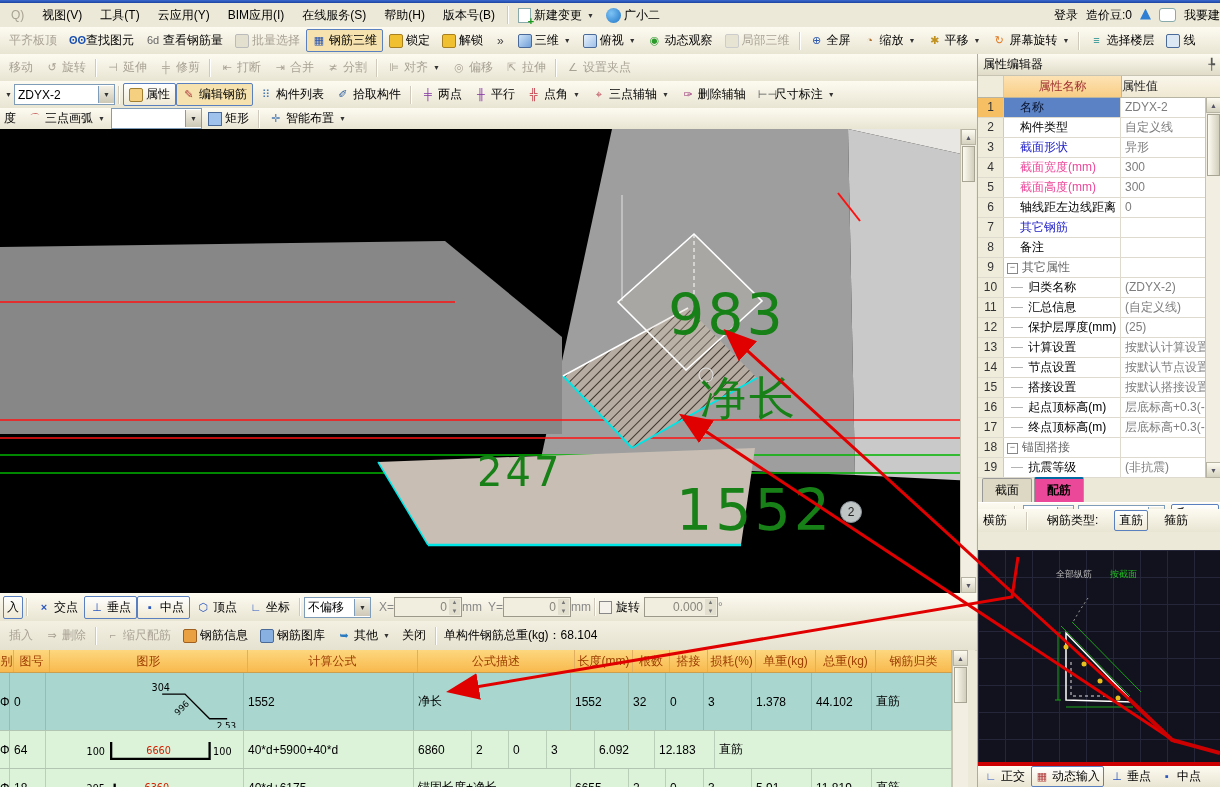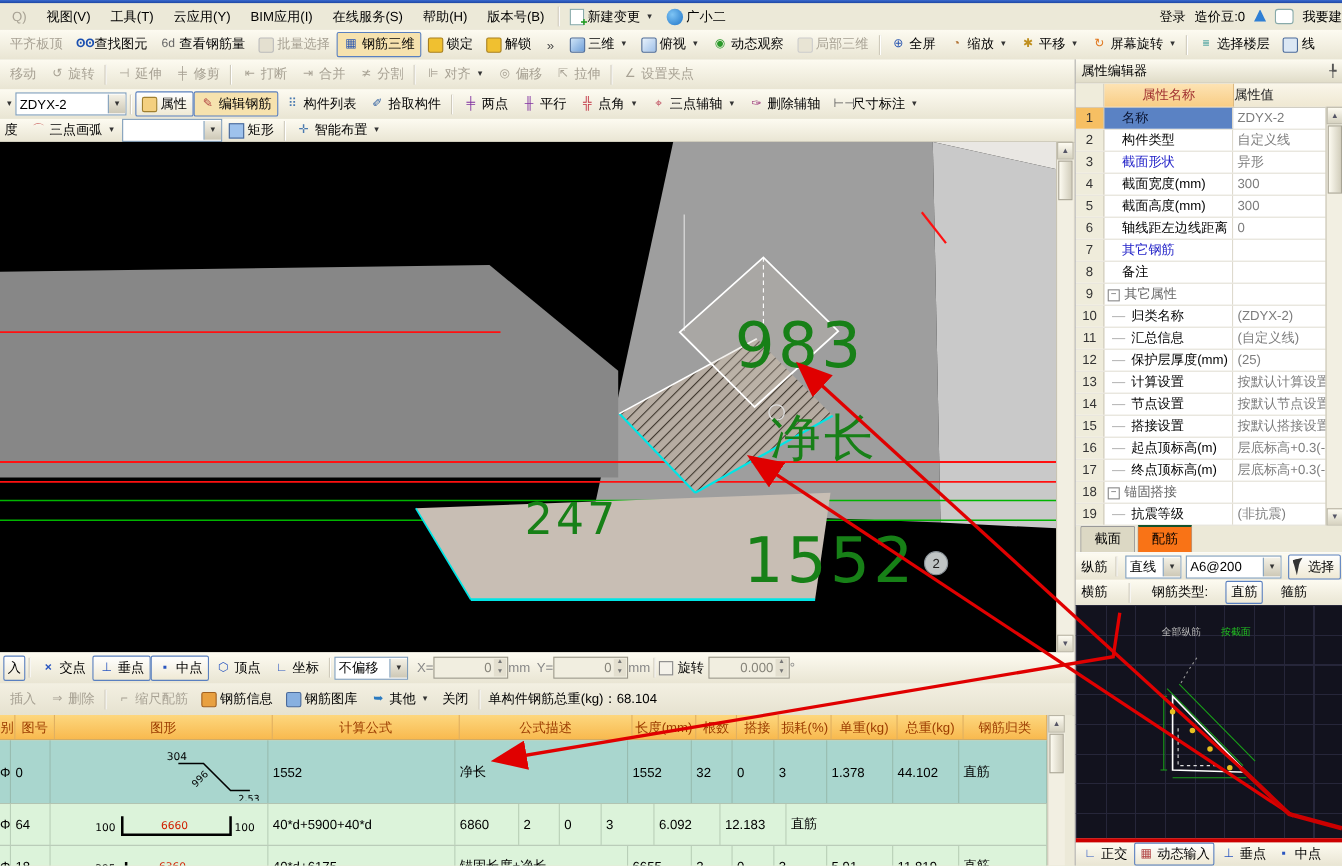--- a/index.html
+++ b/index.html
@@ -43,38 +43,38 @@
   .phn{width:25px;background:#efecdb;border-right:1px solid #cfcabb;flex:none}
   .phname{width:117px;text-align:center;background:linear-gradient(#fde3b4,#f8cd85);color:#a03030;border-right:1px solid #d9b173;flex:none}
   .phval{flex:1;background:linear-gradient(#faf6ea,#efe8d2);color:#222}
   .prow{display:flex;height:19px;line-height:18px;border-bottom:1px solid #dedace;background:#fff}
   .pnum{width:25px;background:#efecdb;border-right:1px solid #cfcabb;text-align:center;color:#333;flex:none}
   .pname{width:117px;border-right:1px solid #dedace;padding-left:16px;flex:none;overflow:hidden;white-space:nowrap;box-sizing:border-box}
   .pval{flex:1;padding-left:4px;color:#7d7d7d;overflow:hidden;white-space:nowrap}
   .prow.selected .pname{background:#5a82c4;color:#0a1430}
   .prow.selected .pnum{background:#f6bf63}
   .prow.link .pname{color:#2222c8}
-  .prow.disabled .pname{color:#000000}
+  .prow.disabled .pname{color:#ec4899}
   .prow.group .pname{color:#666;padding-left:3px}
   .prow.child .pname,.prow.child-link .pname{padding-left:7px}
   .prow.child-link .pname{color:#2222c8}
   .tree{color:#aaa;margin-right:2px}
   .treebox{display:inline-block;width:9px;height:9px;border:1px solid #888;background:#fff;line-height:7px;font-size:9px;
            text-align:center;margin-right:4px;vertical-align:1px}
   .vsb{position:absolute;width:15px;background:#f2efe2;border-left:1px solid #c8c4b4}
   .vsb .ar{height:14px;background:linear-gradient(#fdfbf1,#d6d2c0);border:1px solid #b8b4a4;font-size:7px;color:#556;
            display:flex;align-items:center;justify-content:center}
   .vsb .thumb{margin:1px;height:34px;background:linear-gradient(90deg,#fdfbf1,#d2cebc);border:1px solid #a8a494}
   
   #sectabs{left:0;top:424px;width:243px;height:24px;display:flex;align-items:flex-end;padding-left:4px;background:#ece9d8;box-sizing:border-box}
   .tab{padding:3px 12px;border:1px solid #999;border-bottom:none;background:#dcd8c4;margin-right:2px;border-radius:2px 2px 0 0}
-  .tab.active{background:#f97316;border-top:2px solid #14532d;font-weight:normal}
+  .tab.active{background:#ec4899;border-top:2px solid #0369a1;font-weight:bold}
   #cfgrow1{left:0;top:448px;width:243px;height:25px;display:flex;align-items:center;gap:4px;padding-left:5px;
            background:linear-gradient(#fdfbf1,#e9e5d3);border-top:1px solid #fff;box-sizing:border-box}
-  #cfgrow2{left:0;top:473px;width:243px;height:23px;display:flex;align-items:center;gap:16px;padding-left:5px;
+  #cfgrow2{left:0;top:455px;width:243px;height:23px;display:flex;align-items:center;gap:16px;padding-left:5px;
            background:linear-gradient(#fdfbf1,#e9e5d3);box-sizing:border-box}
   .cursor-ic{width:0;height:0;border-left:5px solid #333;border-right:4px solid transparent;border-bottom:10px solid transparent;
              border-top:4px solid #333;transform:rotate(-15deg)}
   #previewbox{left:0;top:496px;width:284px;height:212px;background:#12121e;overflow:hidden;
       background-image:repeating-linear-gradient(to right,#26263a 0 1px,transparent 1px 27px),
                        repeating-linear-gradient(to bottom,#26263a 0 1px,transparent 1px 27px)}
   #redstrip{left:0;top:708px;width:243px;height:4px;background:#cc0000}
   #rbottombar{left:0;top:712px;width:243px;height:21px;display:flex;align-items:center;gap:3px;padding-left:3px;
               background:linear-gradient(#fdfbf1,#e9e5d3);box-sizing:border-box}
   

